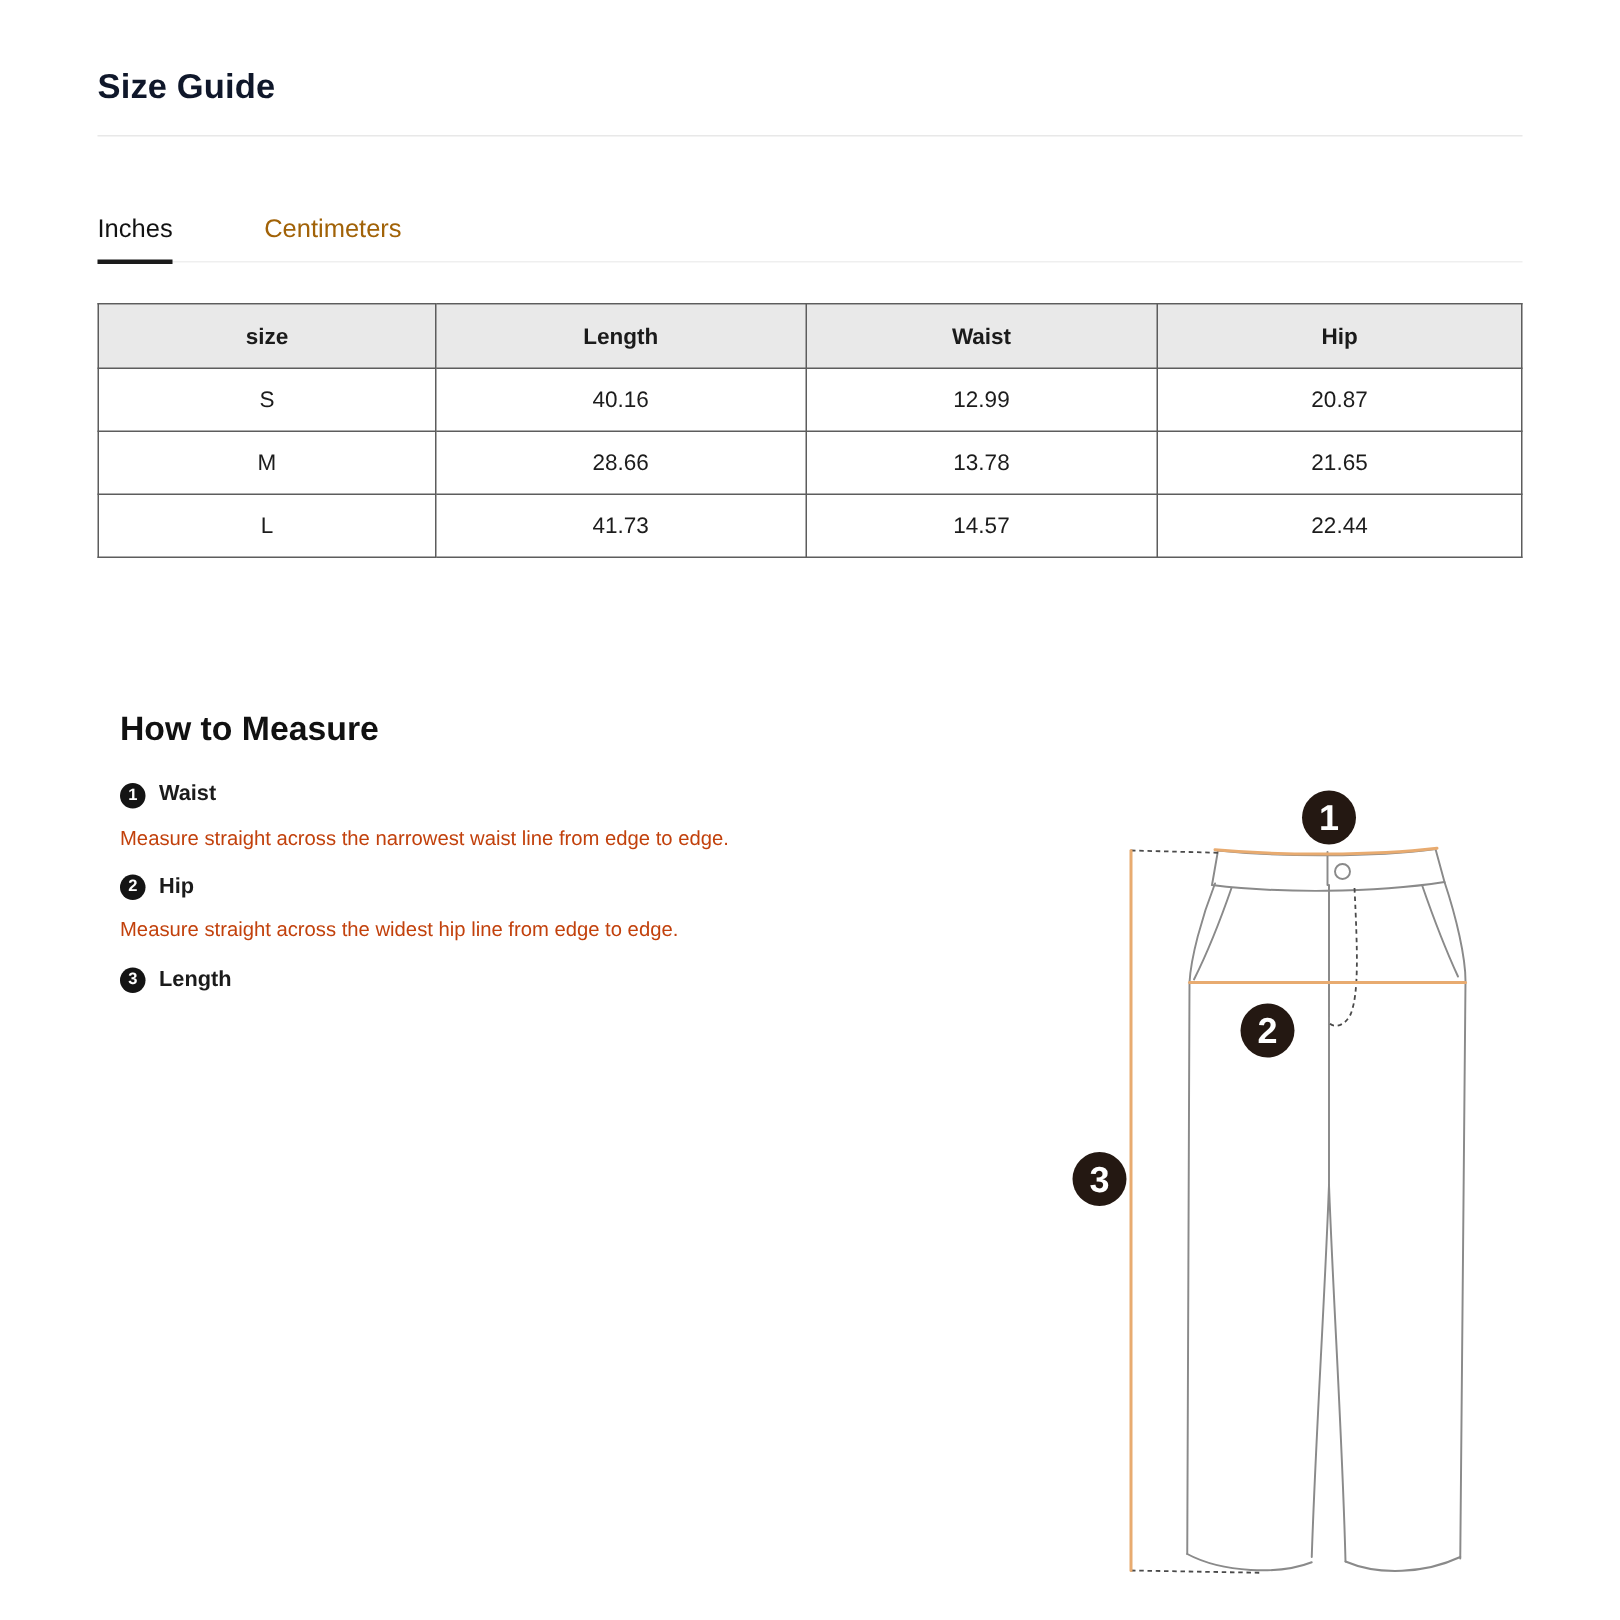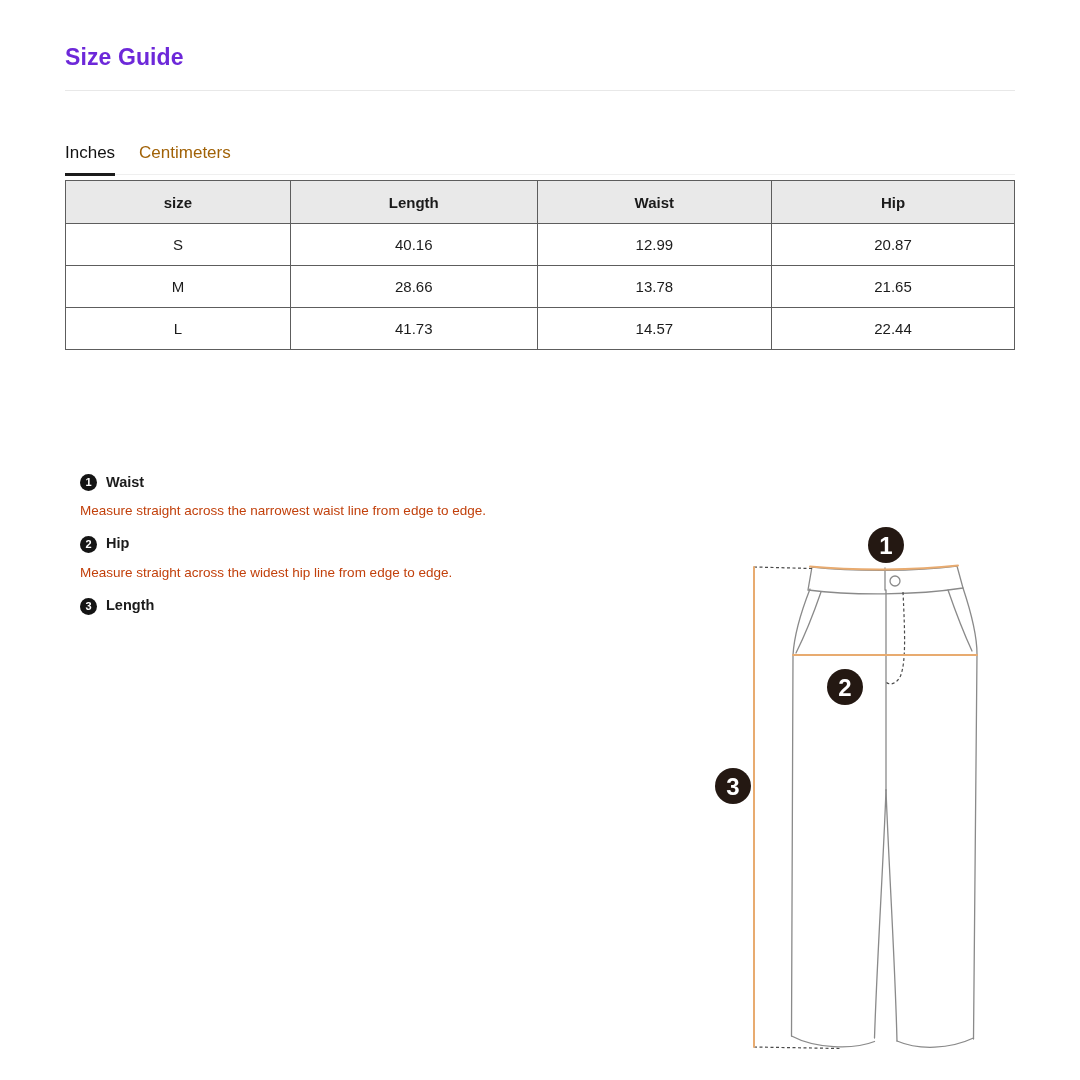--- a/index.html
+++ b/index.html
@@ -3,41 +3,41 @@
 <meta charset="utf-8">
 <style>
   html,body{margin:0;padding:0;background:#ffffff;}
   .canvas{
     position:relative;width:1080px;height:1080px;background:#ffffff;overflow:hidden;
     font-family:"Liberation Sans","DejaVu Sans",sans-serif;color:#1a1a1a;
   }
   
   .page-title{
     position:absolute;left:65px;top:46px;font-size:23px;font-weight:700;
-    color:#6d28d9;line-height:1;letter-spacing:.1px;
+    color:#0f172a;line-height:1;letter-spacing:.1px;
   }
   .title-rule{
     position:absolute;left:65px;top:90px;width:950px;height:1px;background:#e8e8e8;
   }
   
   .tabs{
-    position:absolute;left:65px;top:144px;width:950px;display:flex;gap:24px;
+    position:absolute;left:65px;top:144px;width:950px;display:flex;gap:61px;
     border-bottom:1px solid #efefef;
   }
   .tab{
     font-size:17px;line-height:1;padding:0 0 13px 0;color:#a16207;cursor:pointer;
     position:relative;background:none;border:none;font-family:inherit;
   }
   .tab.active{color:#121212;}
   .tab.active::after{
     content:"";position:absolute;left:0;right:0;bottom:-2px;height:3px;background:#1b1b1b;
   }
   
   .size-table{
-    position:absolute;left:65px;top:180px;width:950px;border-collapse:collapse;
+    position:absolute;left:65px;top:202px;width:950px;border-collapse:collapse;
     table-layout:fixed;
   }
   .size-table th,.size-table td{
     border:1px solid #5d5d5d;text-align:center;vertical-align:middle;
   }
   .size-table th{
     background:#e9e9e9;font-size:15px;font-weight:700;height:40px;color:#1b1b1b;
   }
   .size-table td{
     font-size:15px;height:39px;color:#1c1c1c;background:#ffffff;
@@ -100,20 +100,21 @@
       <tr>
         <td>L</td>
         <td>41.73</td>
         <td>14.57</td>
         <td>22.44</td>
       </tr>
     </tbody>
   </table>
 
   <div class="htm">
+    <h2 class="htm-title">How to Measure</h2>
 
     <div class="step-head">
       <span class="step-badge">1</span>
       <span class="step-label">Waist</span>
     </div>
     <p class="step-desc">Measure straight across the narrowest waist line from edge to edge.</p>
 
     <div class="step-head">
       <span class="step-badge">2</span>
       <span class="step-label">Hip</span>

